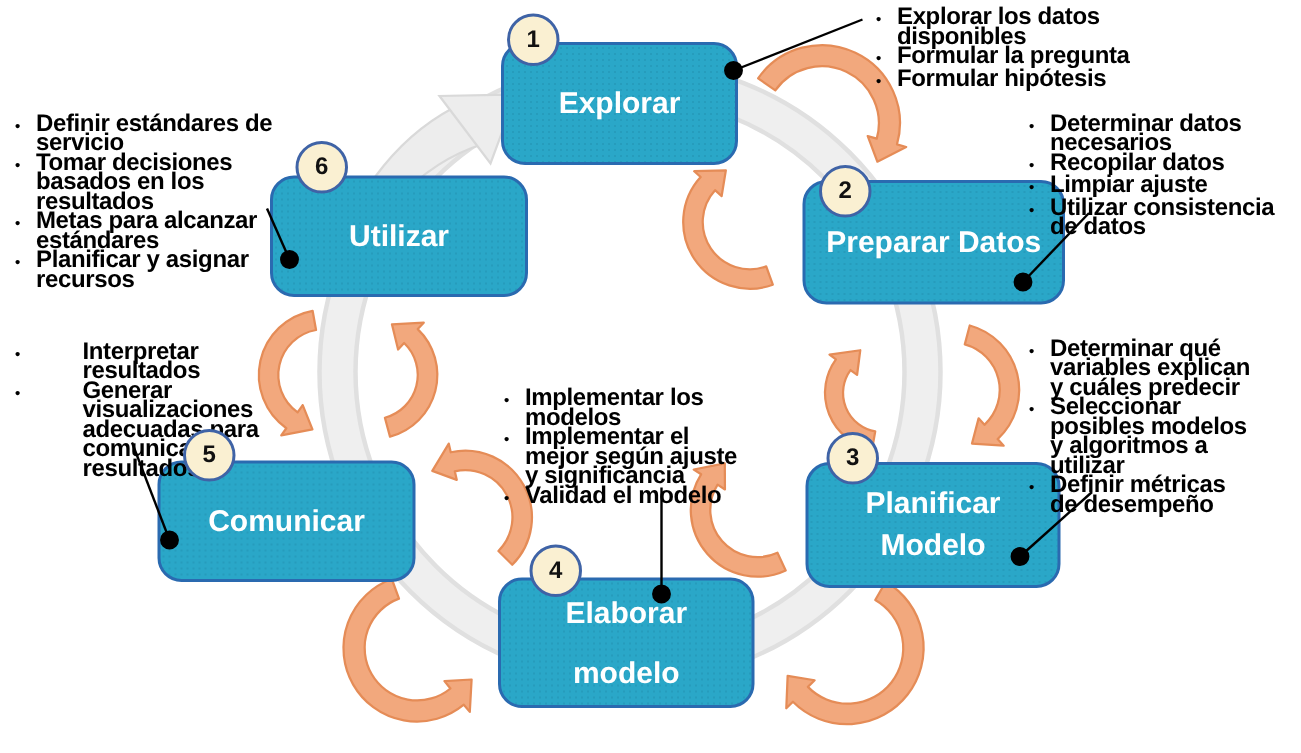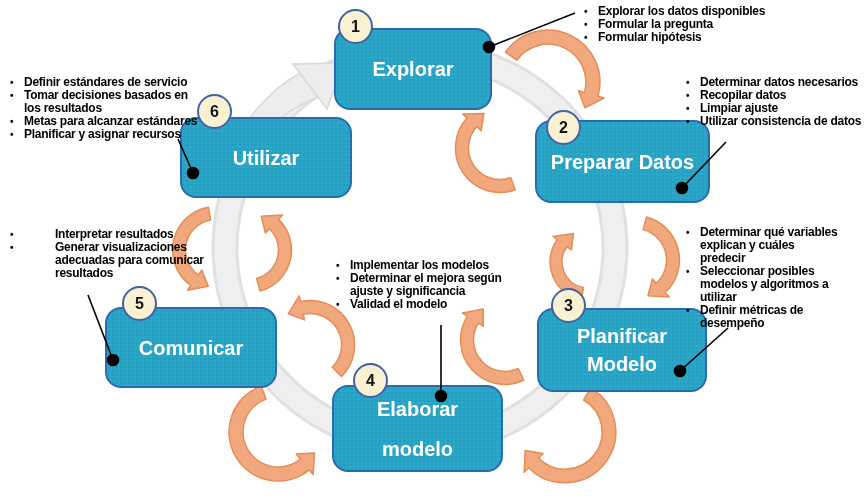--- a/index.html
+++ b/index.html
@@ -39,21 +39,21 @@
     font-size:16px;font-weight:bold;color:#111;box-sizing:border-box;
   }
   #badge-1{left:338px;top:9px;}
   #badge-2{left:546px;top:110px;}
   #badge-3{left:551px;top:288px;}
   #badge-4{left:353px;top:363px;}
   #badge-5{left:122px;top:286px;}
   #badge-6{left:197px;top:94px;}
 
   
-  .notes{position:absolute;z-index:4;color:#000;font-size:12px;font-weight:bold;letter-spacing:-0.25px;}
+  .notes{position:absolute;z-index:4;color:#000;font-size:16px;font-weight:bold;letter-spacing:-0.25px;}
   .note{display:flex;line-height:13px;}
   .note .b{flex:0 0 14px;}
   .note .b::before{content:"\2022";font-size:10px;}
   .note .t{flex:1 1 auto;}
   #notes-1{left:584px;top:5px;width:220px;}
   #notes-2{left:686px;top:76px;width:182px;}   #notes-2 .t{max-width:168px;}
   #notes-3{left:686px;top:226px;width:155px;}  #notes-3 .t{max-width:138px;}
   #notes-4{left:336px;top:259px;width:170px;}  #notes-4 .t{max-width:152px;}
   #notes-5{left:10px;top:228px;width:202px;}   #notes-5 .t{max-width:186px;margin-left:31px;}
   #notes-6{left:10px;top:76px;width:192px;}    #notes-6 .t{max-width:176px;}
@@ -156,21 +156,21 @@
         <span class="t">Definir métricas de desempeño</span>
       </div>
   </div>
   <div class="notes" id="notes-4">
     <div class="note">
         <span class="b"></span>
         <span class="t">Implementar los modelos</span>
       </div>
     <div class="note">
         <span class="b"></span>
-        <span class="t">Determinar el mejora según ajuste y significancia</span>
+        <span class="t">Implementar el mejor según ajuste y significancia</span>
       </div>
     <div class="note">
         <span class="b"></span>
         <span class="t">Validad el modelo</span>
       </div>
   </div>
   <div class="notes" id="notes-5">
     <div class="note">
         <span class="b"></span>
         <span class="t">Interpretar resultados</span>

